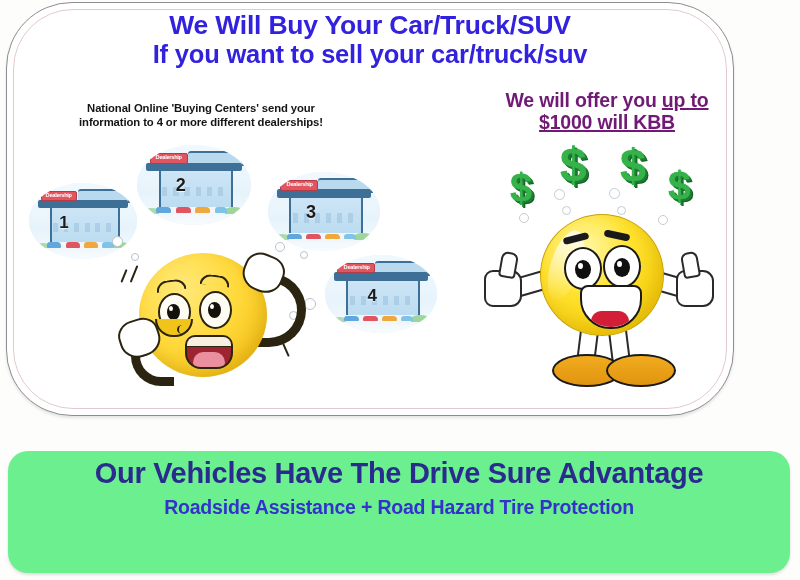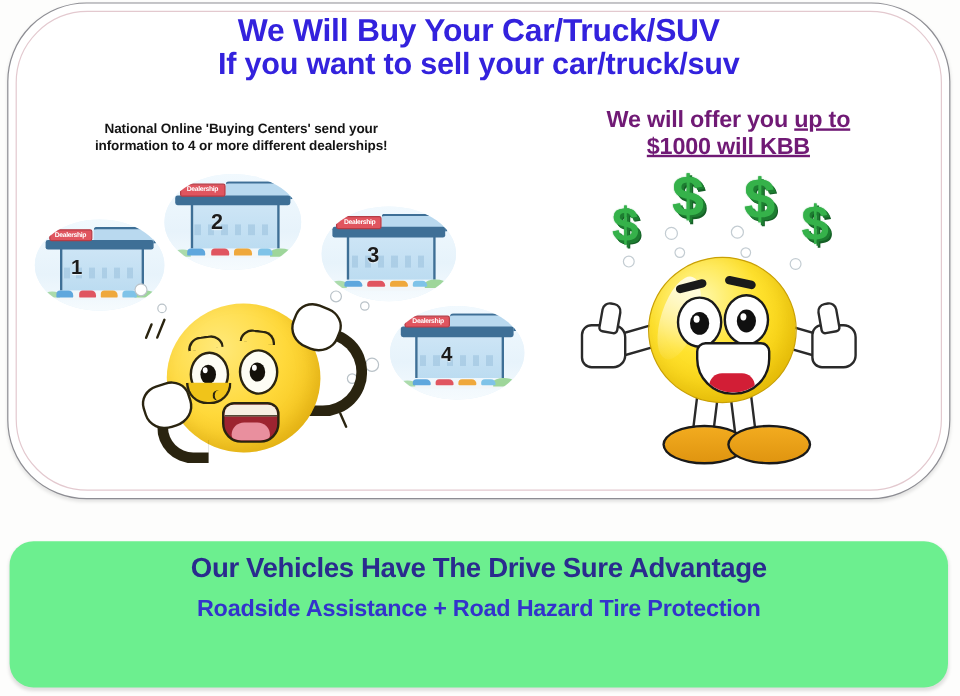--- a/index.html
+++ b/index.html
@@ -7,21 +7,21 @@
     width:800px;height:580px;
     background:#fdfdfc;
     font-family:"Liberation Sans", sans-serif;
     overflow:hidden;
     position:relative;
   }
   #root{position:relative;width:800px;height:580px;}
 
   
   .top-card{
-    position:absolute;left:6px;top:2px;width:786px;height:414px;
+    position:absolute;left:6px;top:2px;width:728px;height:414px;
     background:#ffffff;
     border:1.6px solid #8d8d93;
     border-radius:66px;
     box-sizing:border-box;
     box-shadow:0 2px 3px rgba(0,0,0,.10);
   }
   .top-card-inner{
     position:absolute;left:6px;top:6px;right:6px;bottom:6px;
     border:1.4px solid #e3c9cf;
     border-radius:60px;
@@ -206,21 +206,21 @@
   .banner{
     position:absolute;left:8px;top:451px;width:782px;height:122px;
     background:#6cef8f;
     border-radius:20px;
     box-shadow:0 2px 3px rgba(0,0,0,.12);
     box-sizing:border-box;
     padding-top:4px;
   }
   .b-line1{
     text-align:center;color:#2a2b8e;font-weight:bold;
-    font-size:23px;line-height:31px;letter-spacing:-0.3px;
+    font-size:29px;line-height:31px;letter-spacing:-0.3px;
     margin-top:3px;
   }
   .b-line2{
     text-align:center;color:#ffffff;font-weight:bold;
     font-size:19.5px;line-height:23px;letter-spacing:-0.3px;
     text-decoration:underline;text-decoration-thickness:2px;text-underline-offset:2px;
     text-shadow:0.7px 0.7px 0 #1f5f7a, -0.5px -0.5px 0 #2c6f86, 0 1px 1px rgba(20,60,80,.45);
     margin-top:1px;
   }
   .b-line3{

